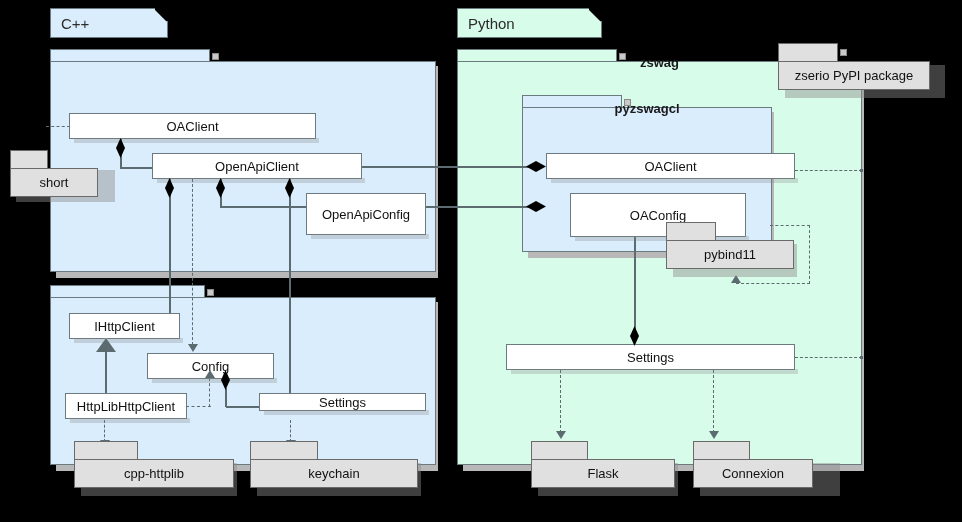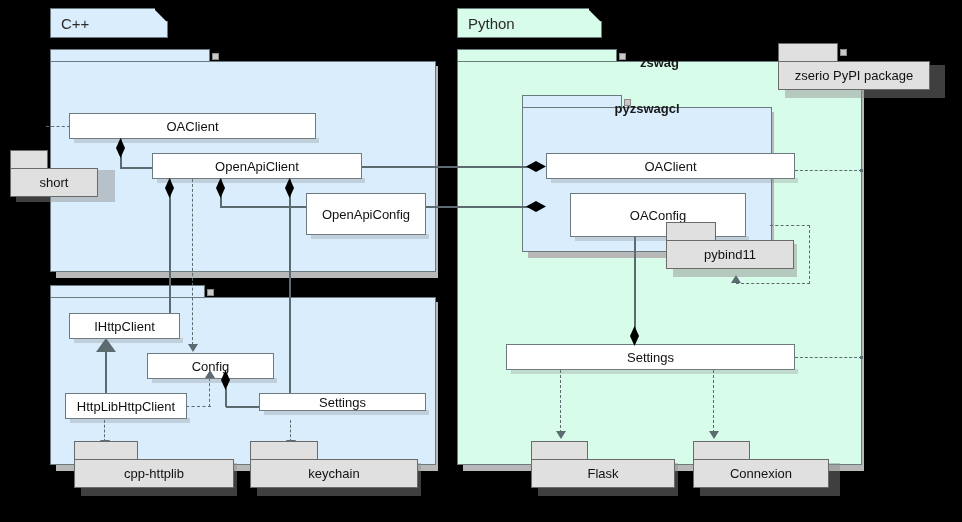--- a/index.html
+++ b/index.html
@@ -391,18 +391,18 @@
     <div class="head" style="left:0;top:0;width:57px;"></div>
     <div class="main" style="left:0;top:18px;width:144px;height:29px;">
       <span>Flask</span>
     </div>
   </div>
 
   
   <div class="comp" style="left:693px;top:441px;z-index:12;">
     <div class="sh" style="left:7px;top:22px;width:140px;height:33px;"></div>
     <div class="head" style="left:0;top:0;width:57px;"></div>
-    <div class="main" style="left:0;top:18px;width:136px;height:29px;text-align:center;">
+    <div class="main" style="left:0;top:18px;width:120px;height:29px;text-align:center;">
       <span>Connexion</span>
     </div>
   </div>
 
 </div>
 
 </body></html>

